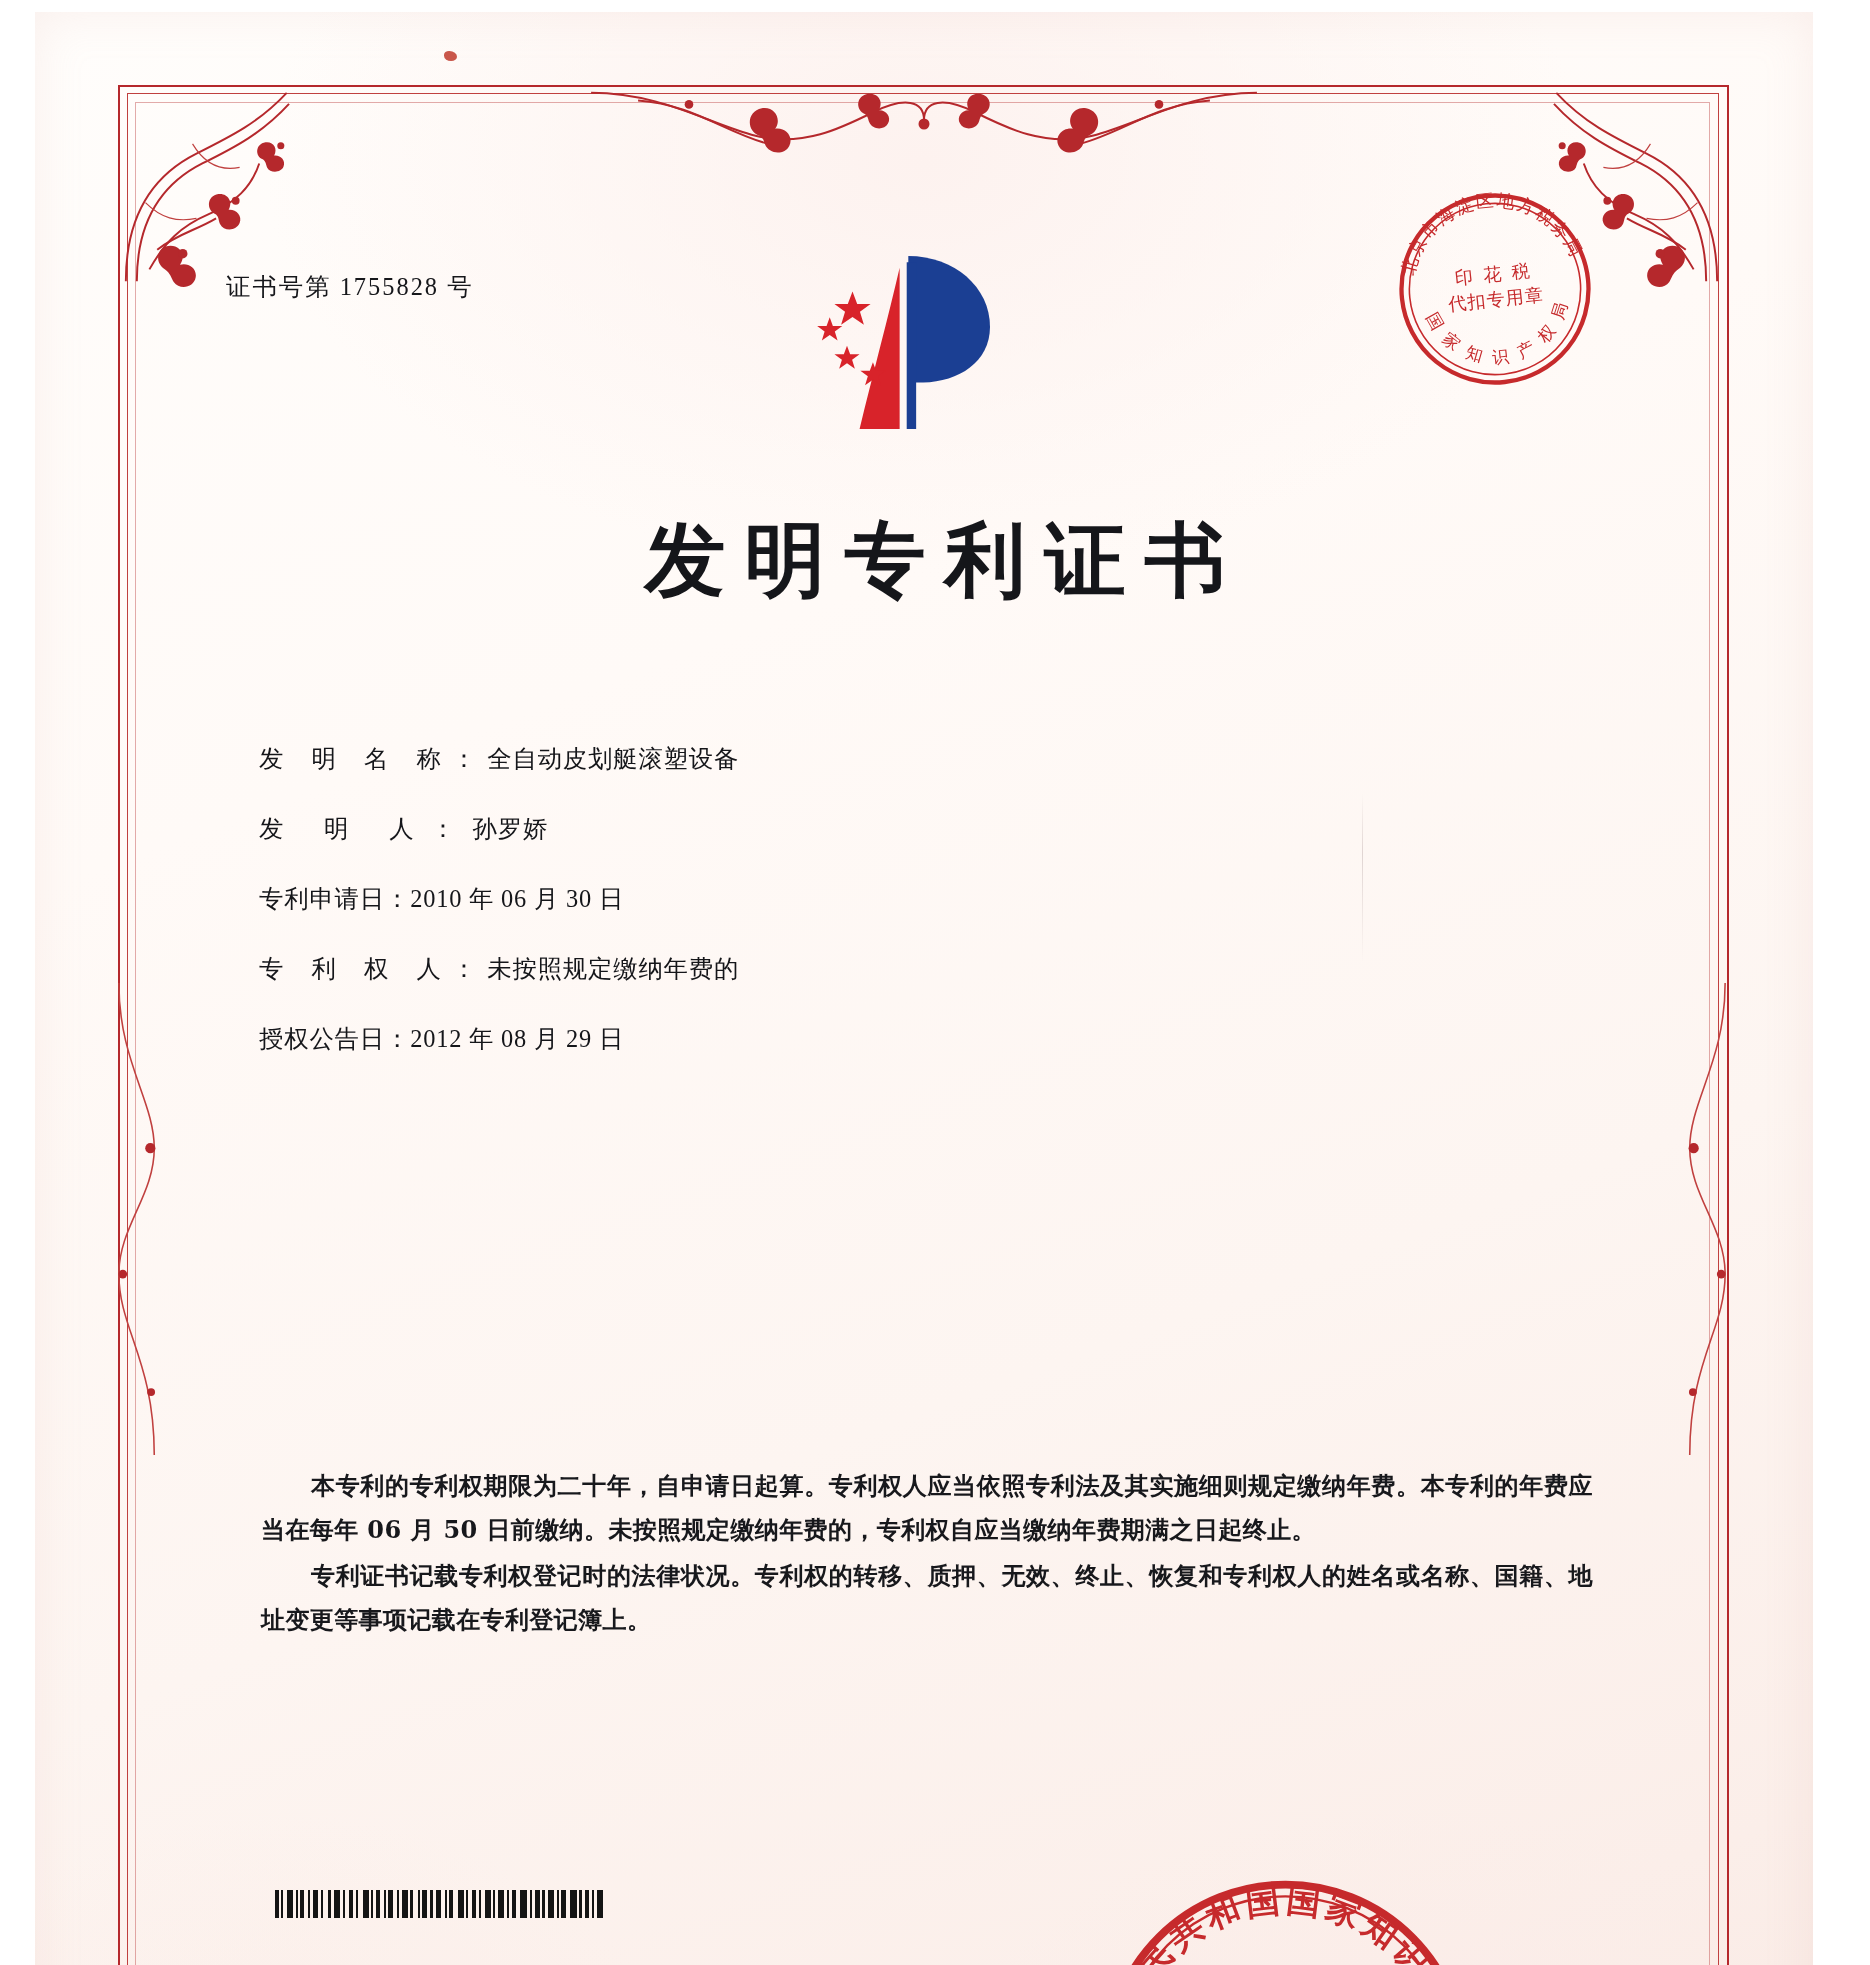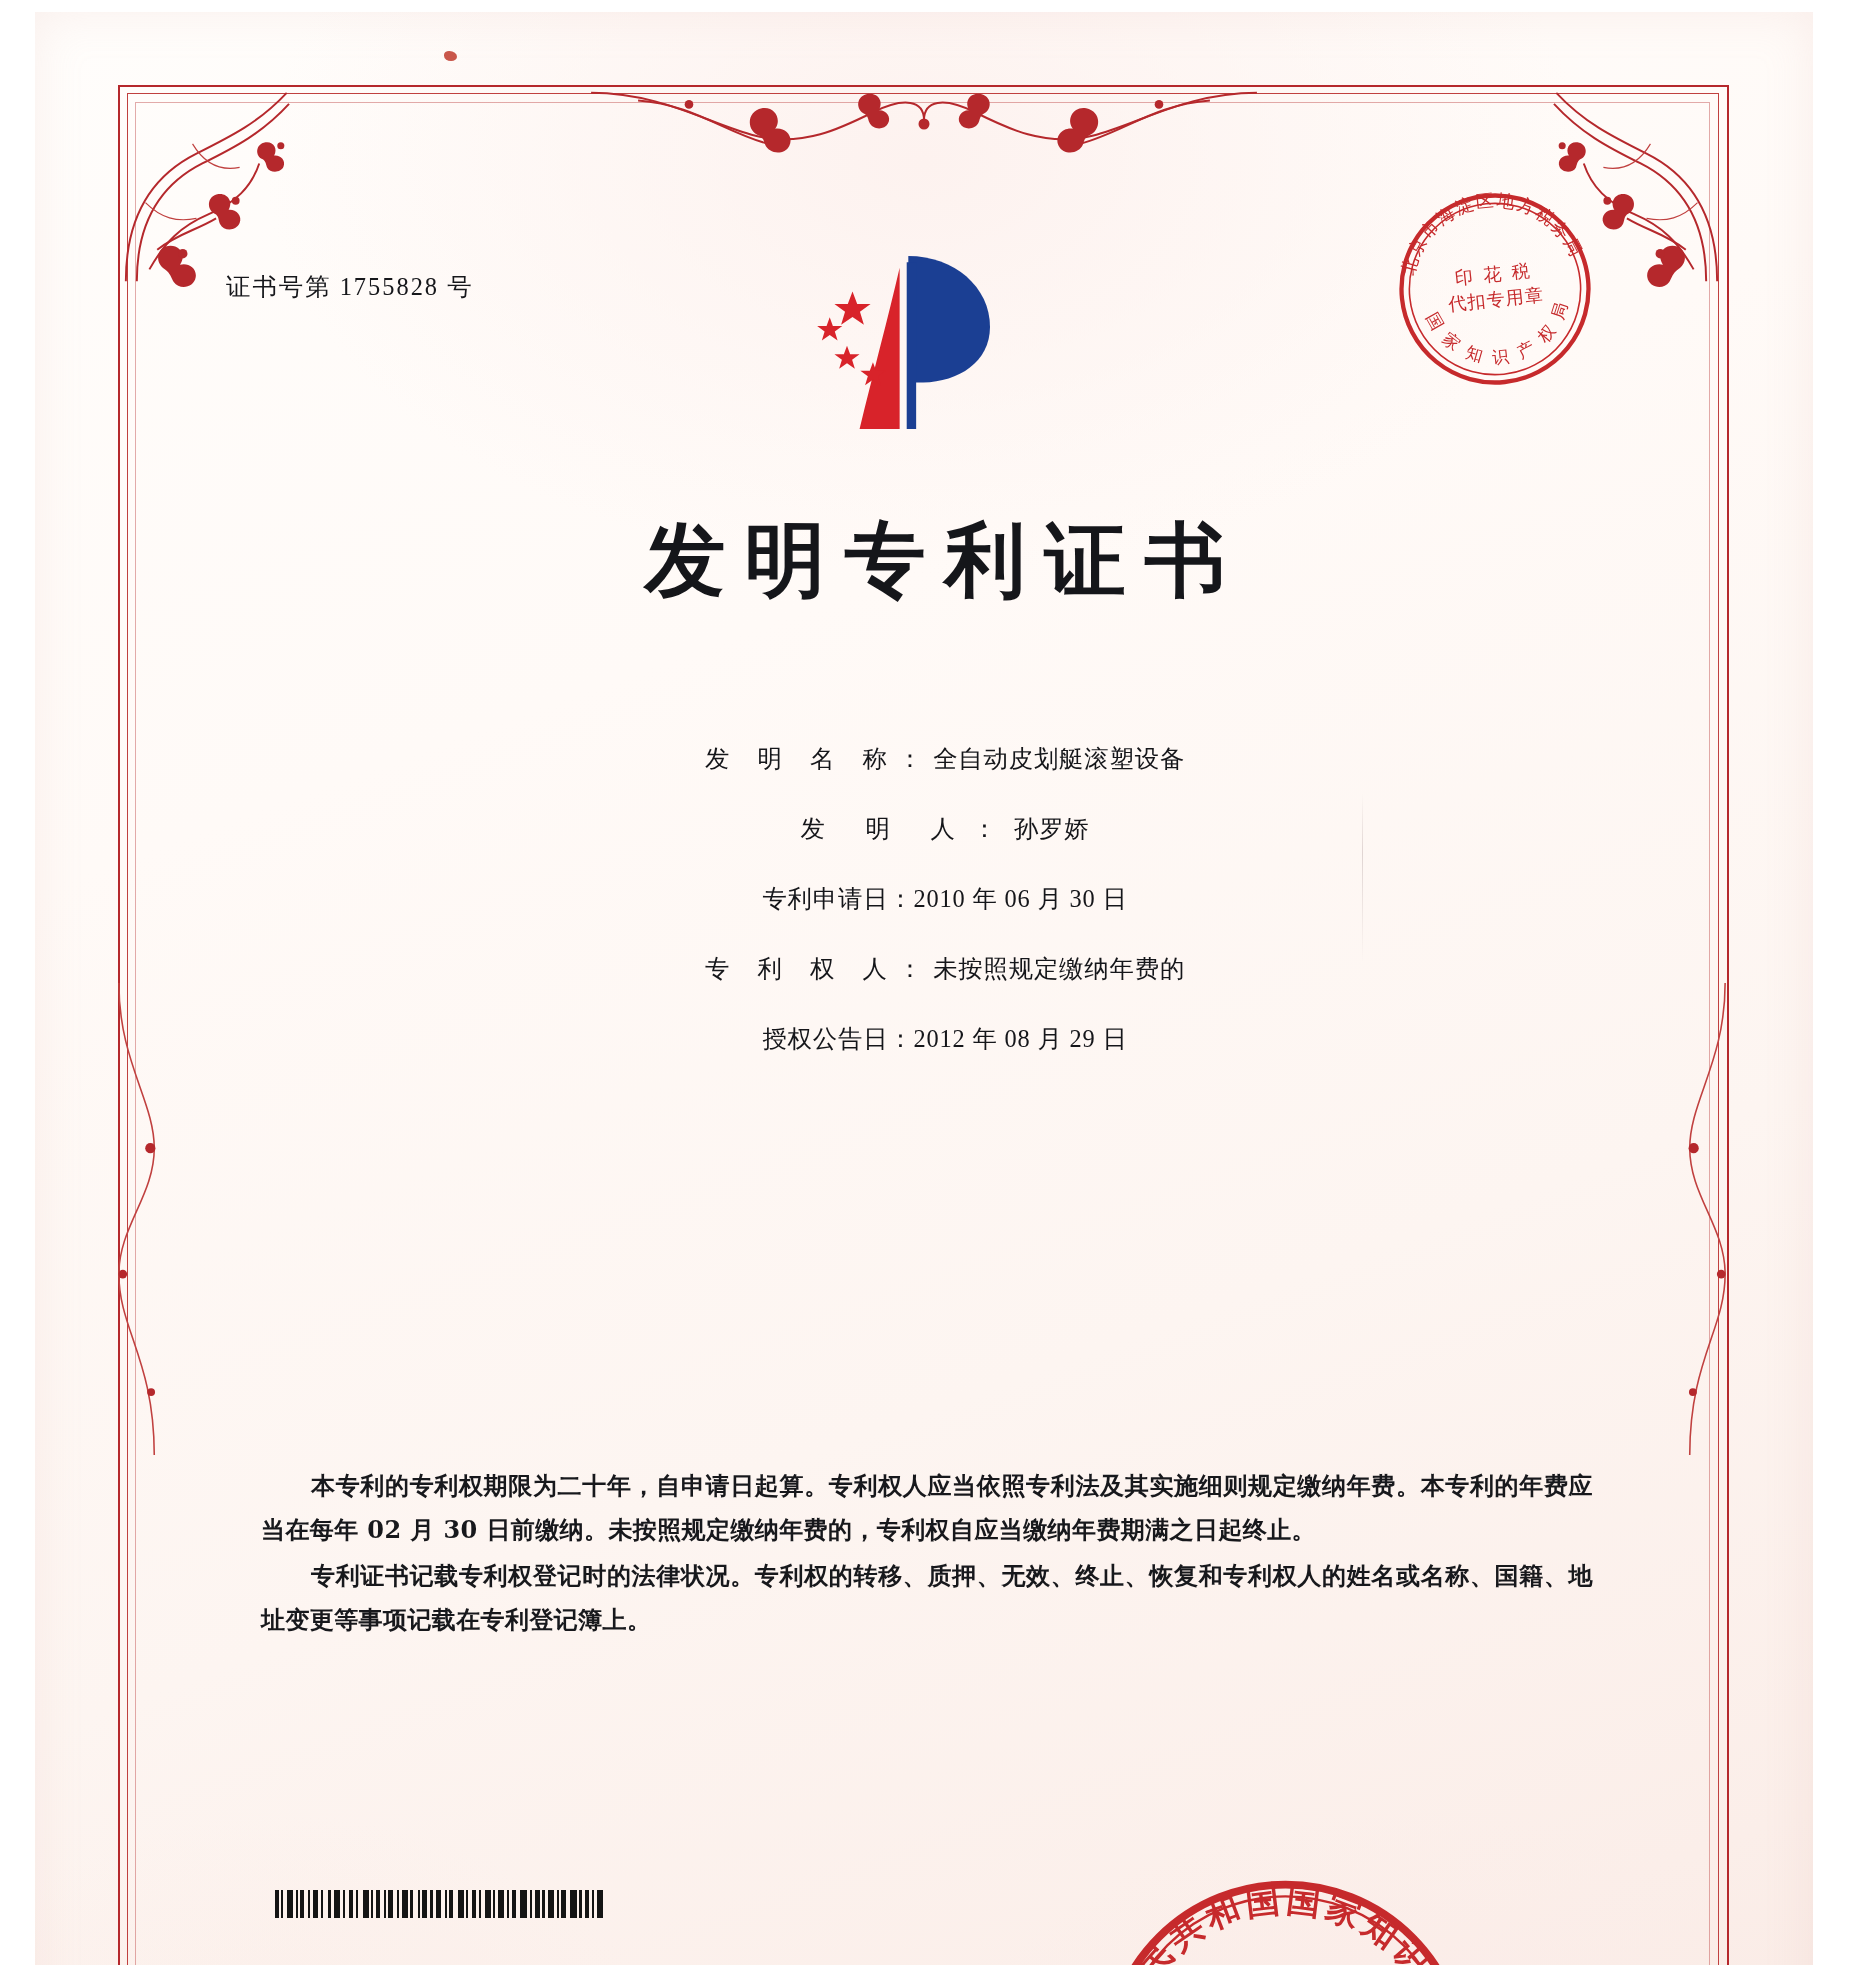--- a/index.html
+++ b/index.html
@@ -122,24 +122,23 @@
     letter-spacing: 19px;
     color: #15161a;
     font-weight: bold;
     font-family: "DejaVu Serif", "Liberation Serif", serif;
     text-indent: 19px;
   }
 
   
   .fields {
     position: absolute;
-    left: 277px;
+    left: 259px;
     top: 743px;
     width: 1336px;
-    text-align: center;
   }
   .field-row {
     font-size: 24.4px;
     color: #15161a;
     margin-bottom: 38px;
     white-space: nowrap;
     font-family: "Liberation Serif", "DejaVu Serif", serif;
   }
   .field-label {
     display: inline-block;
@@ -376,21 +375,21 @@
     </div>
     <div class="field-row">
       <span class="field-label sp4">专 利 权 人：</span><span class="field-value">未按照规定缴纳年费的</span>
     </div>
     <div class="field-row">
       <span class="field-label sp0">授权公告日：</span><span class="field-value">2012 年 08 月 29 日</span>
     </div>
   </div>
 
   <div class="body-text">
-    <p>本专利的专利权期限为二十年，自申请日起算。专利权人应当依照专利法及其实施细则规定缴纳年费。本专利的年费应当在每年 02 月 30 日前缴纳。未按照规定缴纳年费的，专利权自应当缴纳年费期满之日起终止。</p>
+    <p>本专利的专利权期限为二十年，自申请日起算。专利权人应当依照专利法及其实施细则规定缴纳年费。本专利的年费应当在每年 06 月 50 日前缴纳。未按照规定缴纳年费的，专利权自应当缴纳年费期满之日起终止。</p>
     <p>专利证书记载专利权登记时的法律状况。专利权的转移、质押、无效、终止、恢复和专利权人的姓名或名称、国籍、地址变更等事项记载在专利登记簿上。</p>
   </div>
 
   <div class="barcode">
     <i style="width:3.9px"></i>
       <i style="width:2.4px;background:transparent"></i>
     <i style="width:2px"></i>
       <i style="width:3.5px;background:transparent"></i>
     <i style="width:6.3px"></i>
       <i style="width:2.8px;background:transparent"></i>

